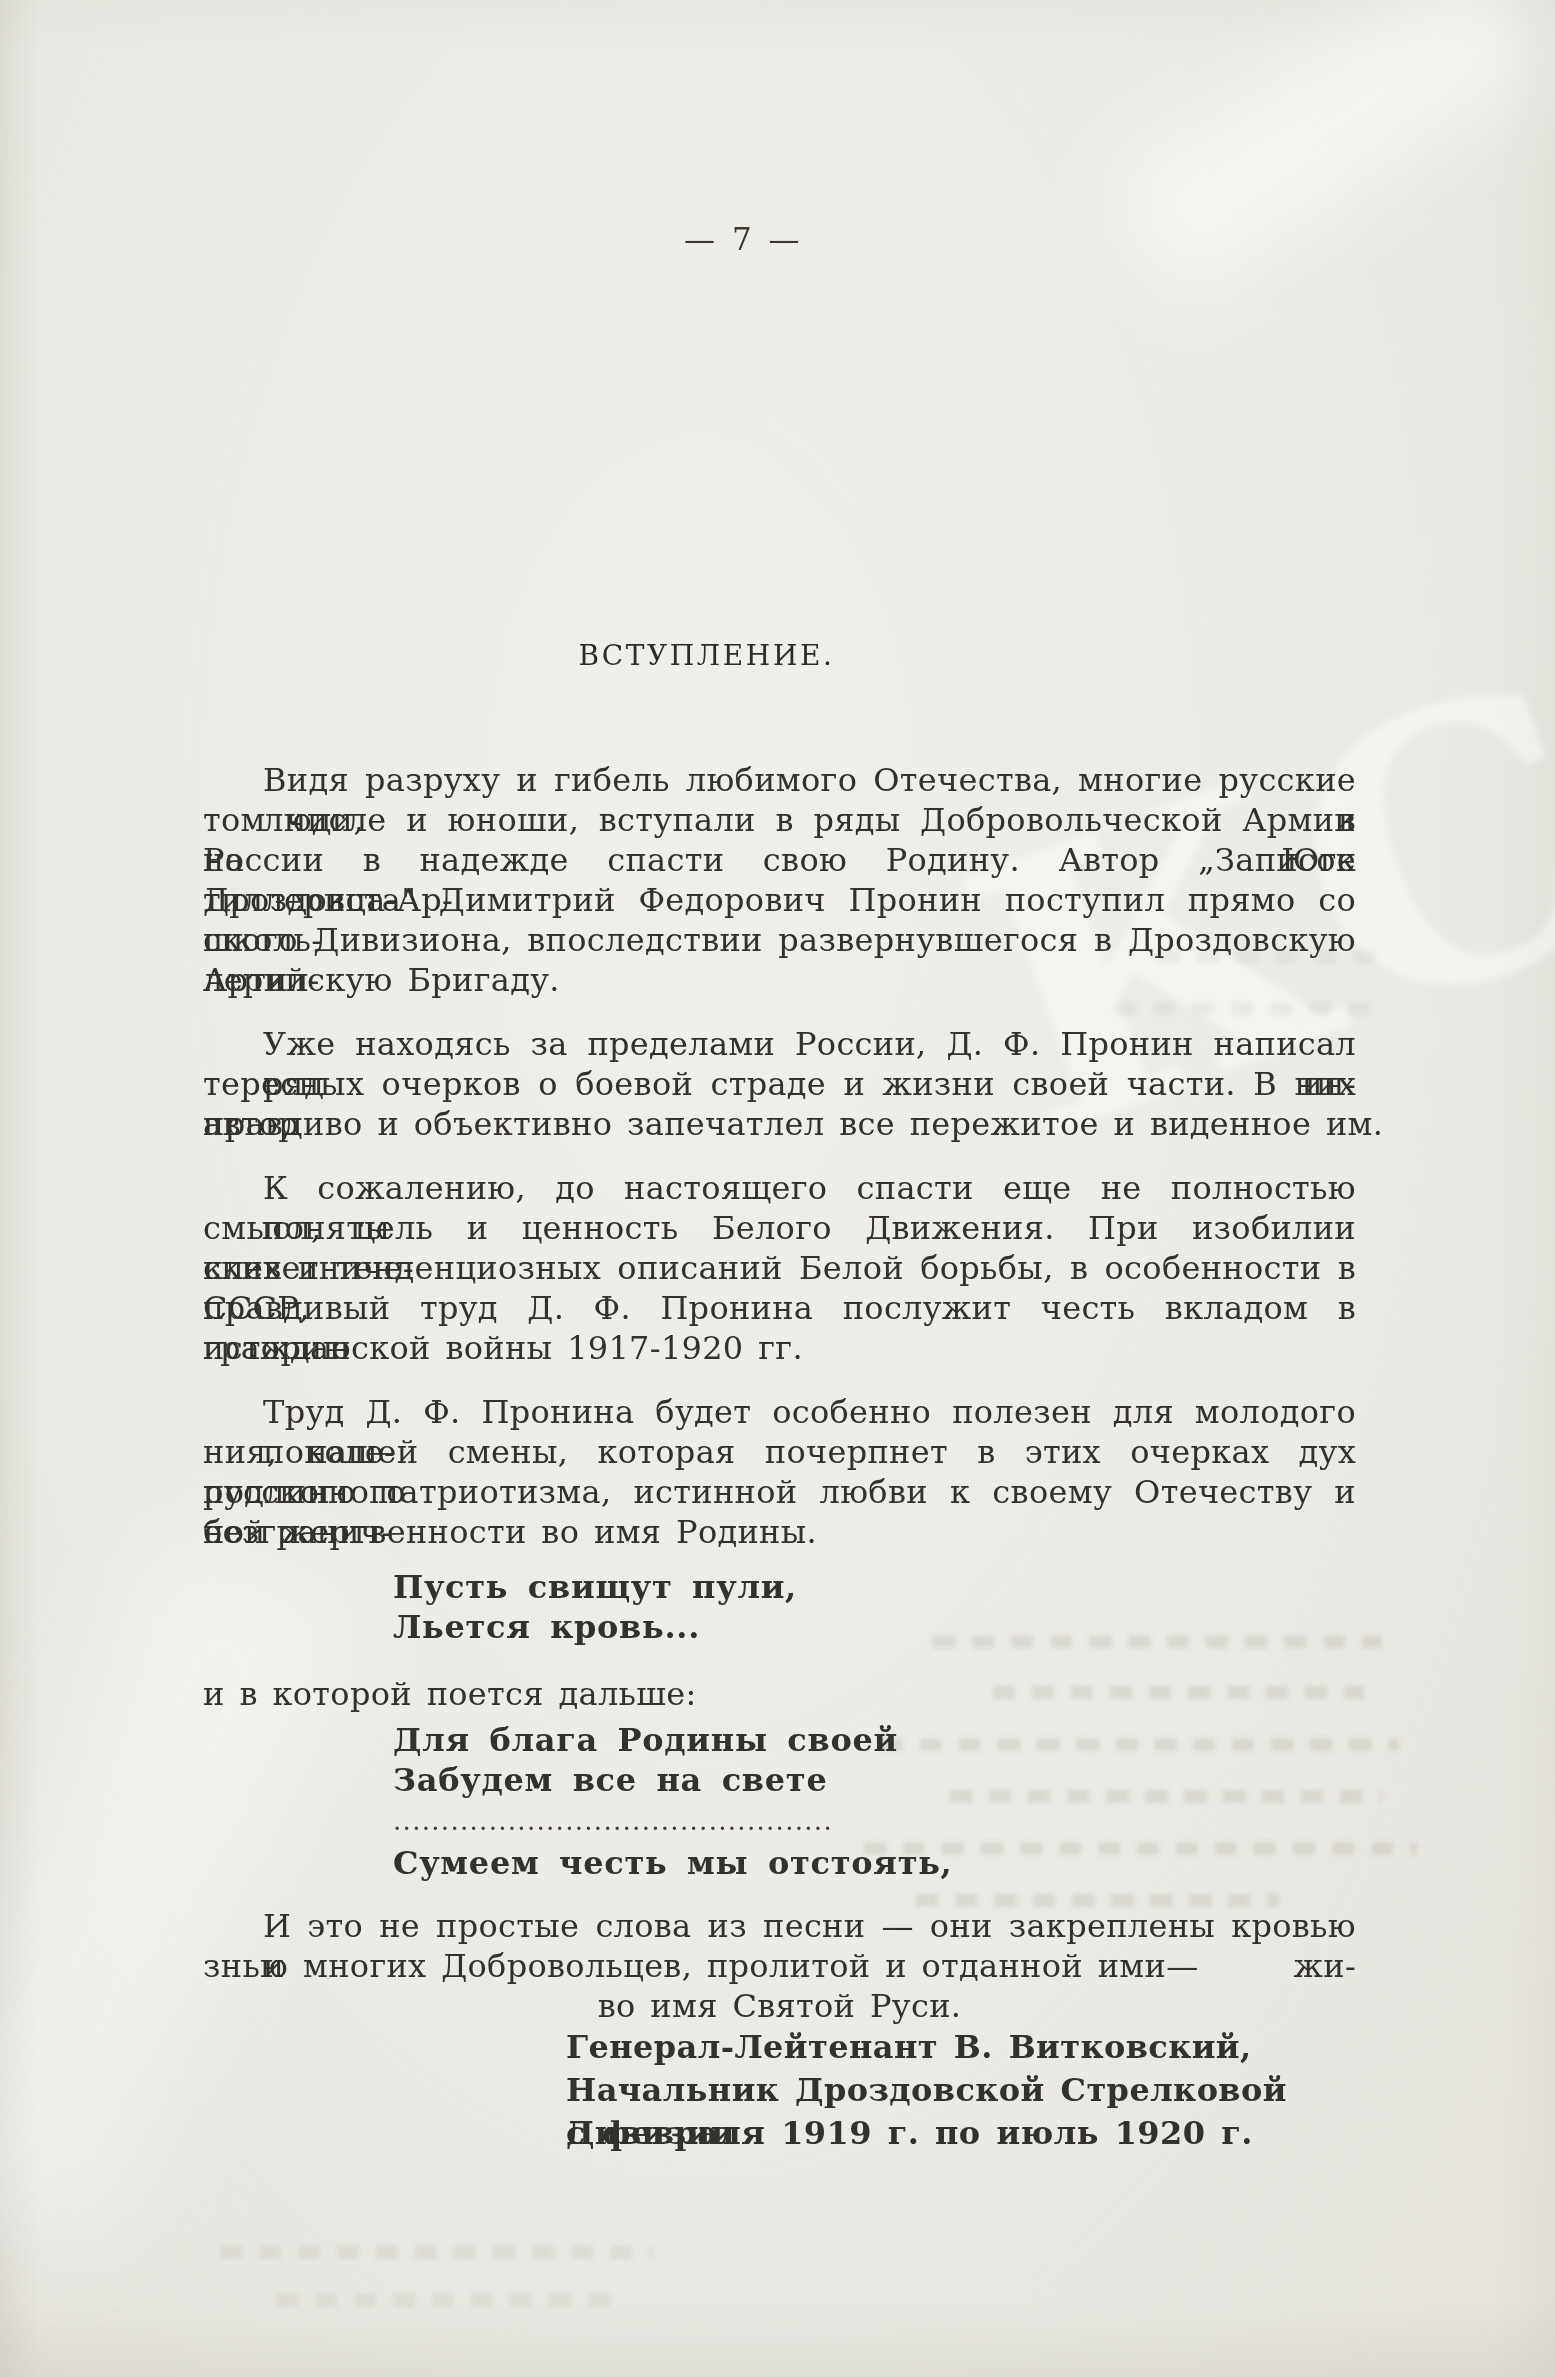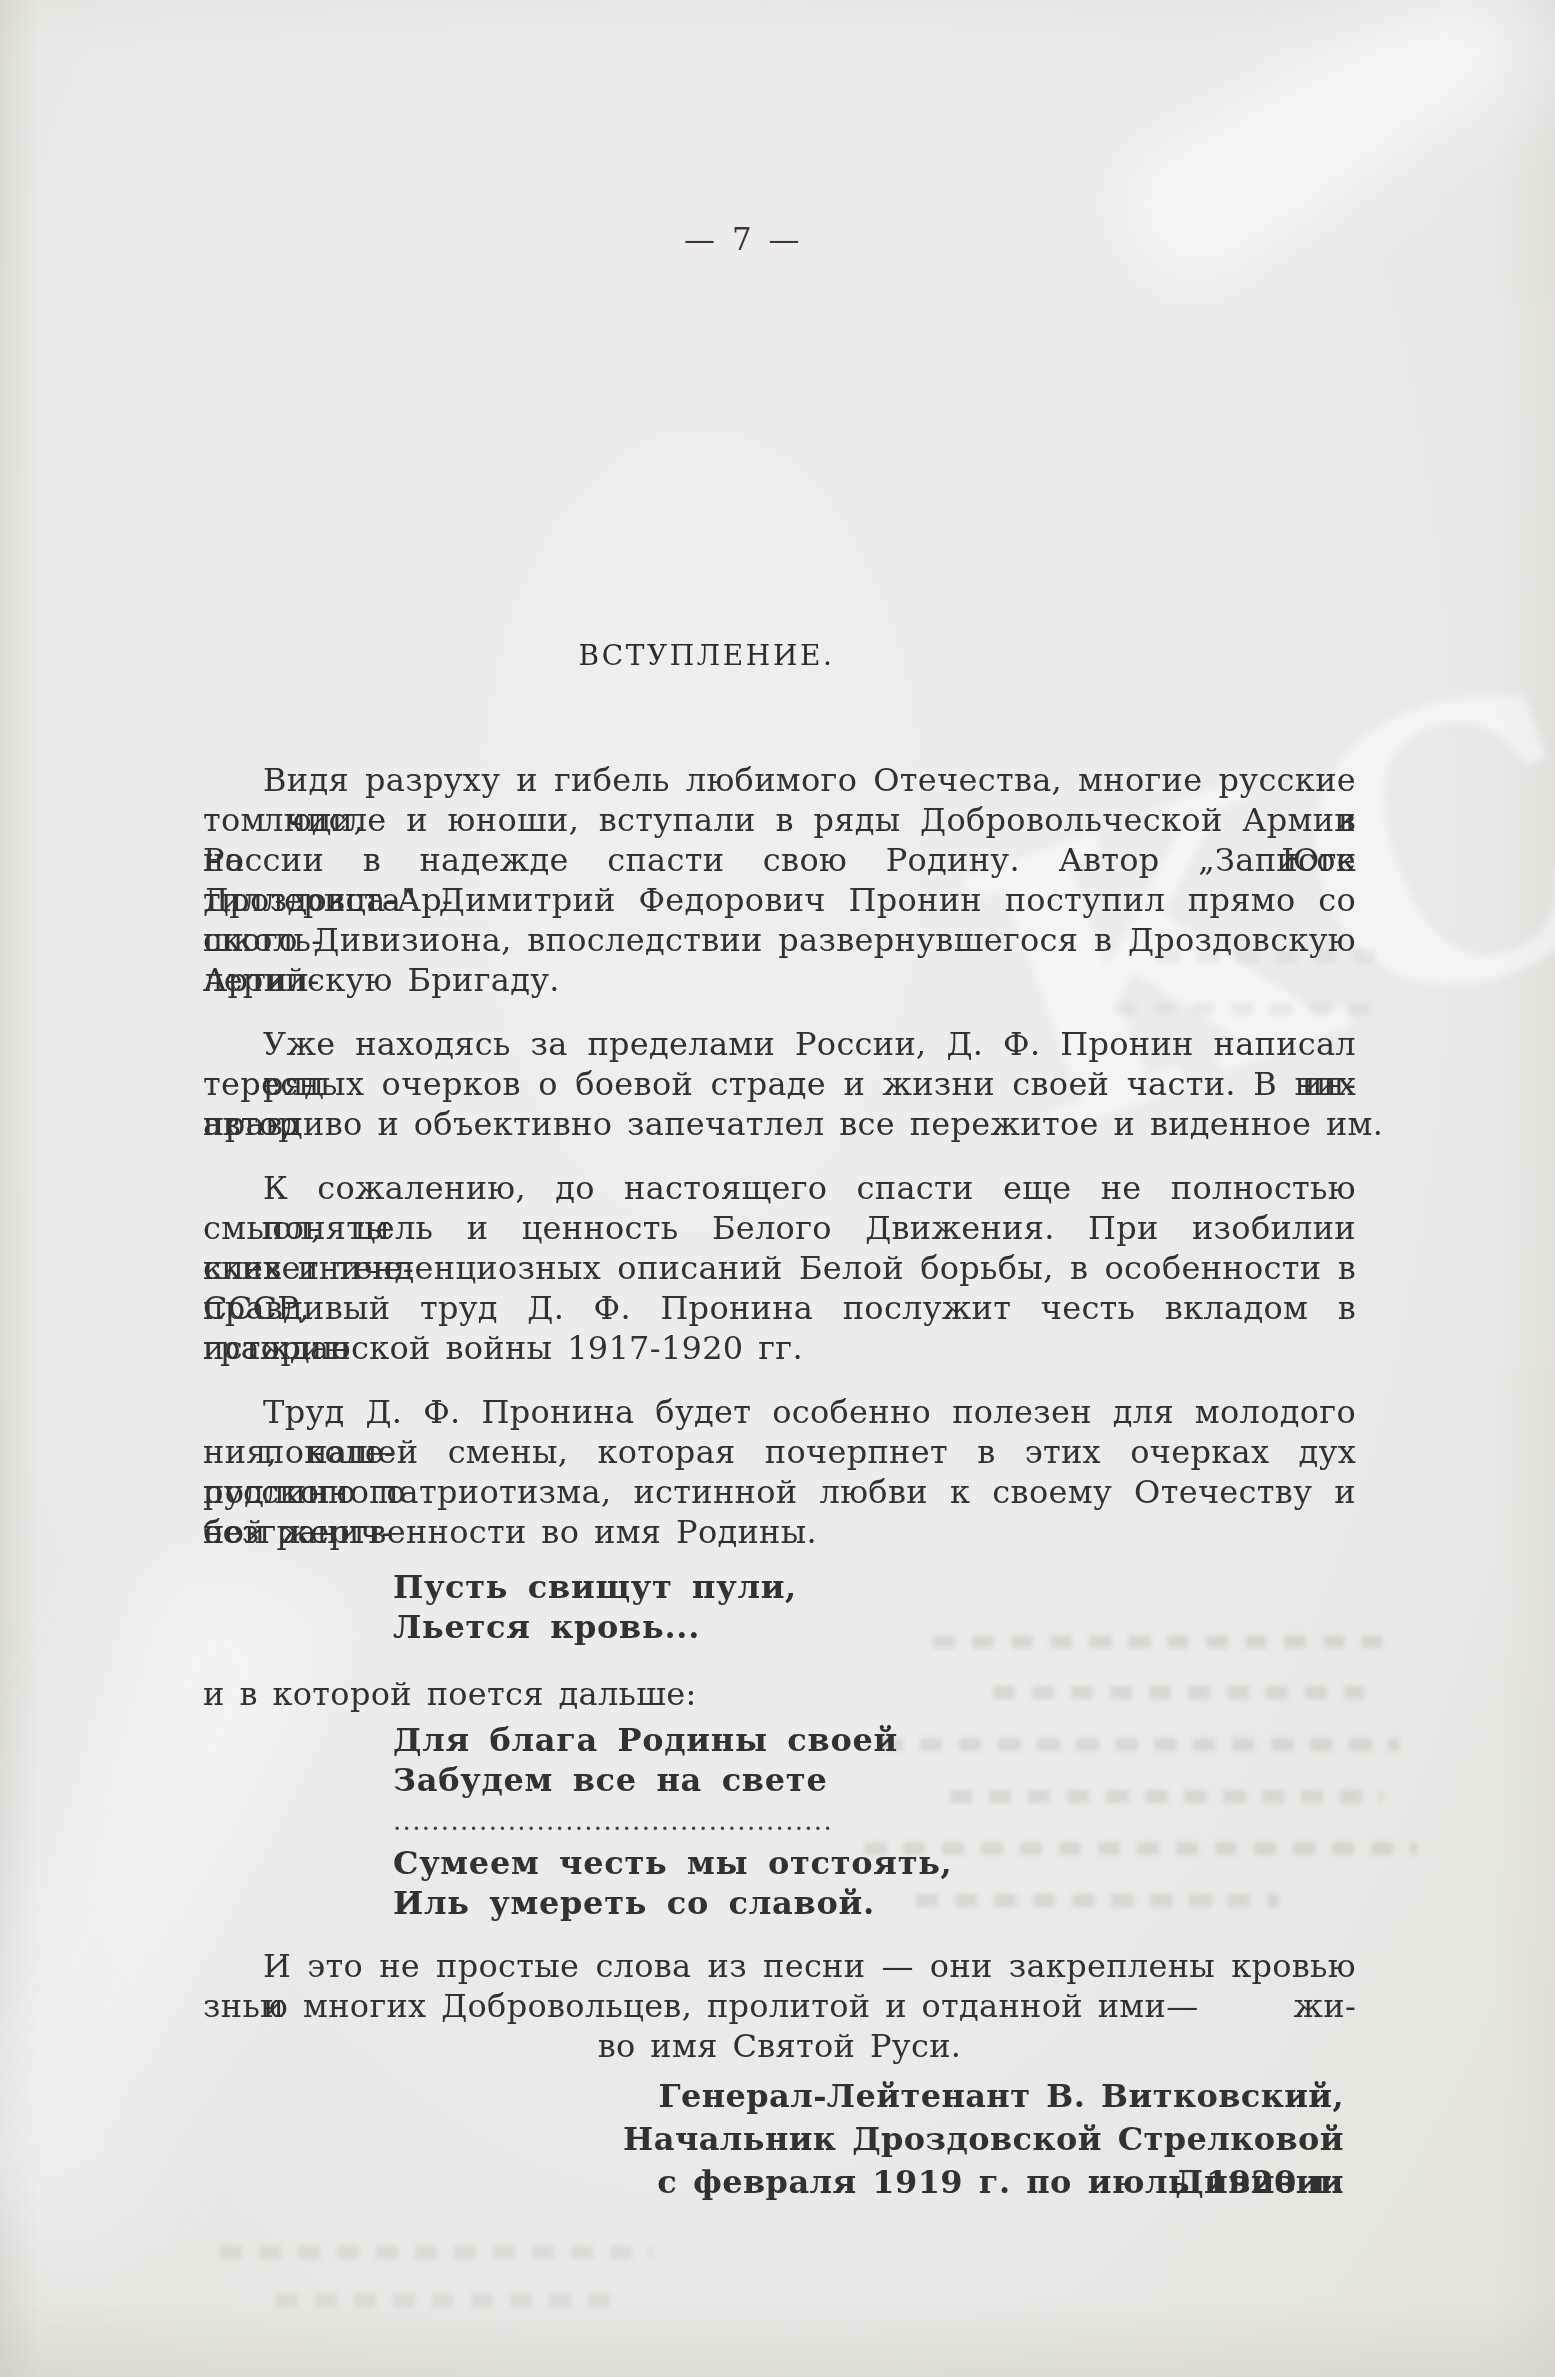--- a/index.html
+++ b/index.html
@@ -67,24 +67,24 @@
     letter-spacing: 1.3px;
     color: #43413a;
     overflow: hidden;
     white-space: nowrap;
   }
 
   .closing { margin-top: 19px; }
   .closing .centered { text-align: center; white-space: normal; }
 
   .signature {
-    margin-top: 9px;
+    margin-top: 0;
     margin-left: 363px;
     width: 778px;
-    text-align: right;
+    text-align: left;
     font-weight: 700;
     line-height: 43px;
     letter-spacing: 0.4px;
   }
   .signature .bl { height: 43px; white-space: normal; }
 
   
   .wm-text {
     position: absolute;
     left: 976px; top: 691px;
@@ -185,21 +185,20 @@
 
     <div class="vgap2">
       <div class="bl verse">Для блага Родины своей</div>
       <div class="bl verse">Забудем все на свете</div>
     </div>
 
     <div class="dots">..............................................</div>
 
     <div class="vgap2">
       <div class="bl verse">Сумеем честь мы отстоять,</div>
-      <div class="bl verse">Иль умереть со славой.</div>
     </div>
 
     <div class="closing">
       <div class="bl jst indent">И это не простые слова из песни — они закреплены кровью и жи-</div>
       <div class="bl">знью многих Добровольцев, пролитой и отданной ими—</div>
       <div class="bl centered">во имя Святой Руси.</div>
     </div>
 
     <div class="signature">
       <div class="bl">Генерал-Лейтенант В. Витковский,</div>

